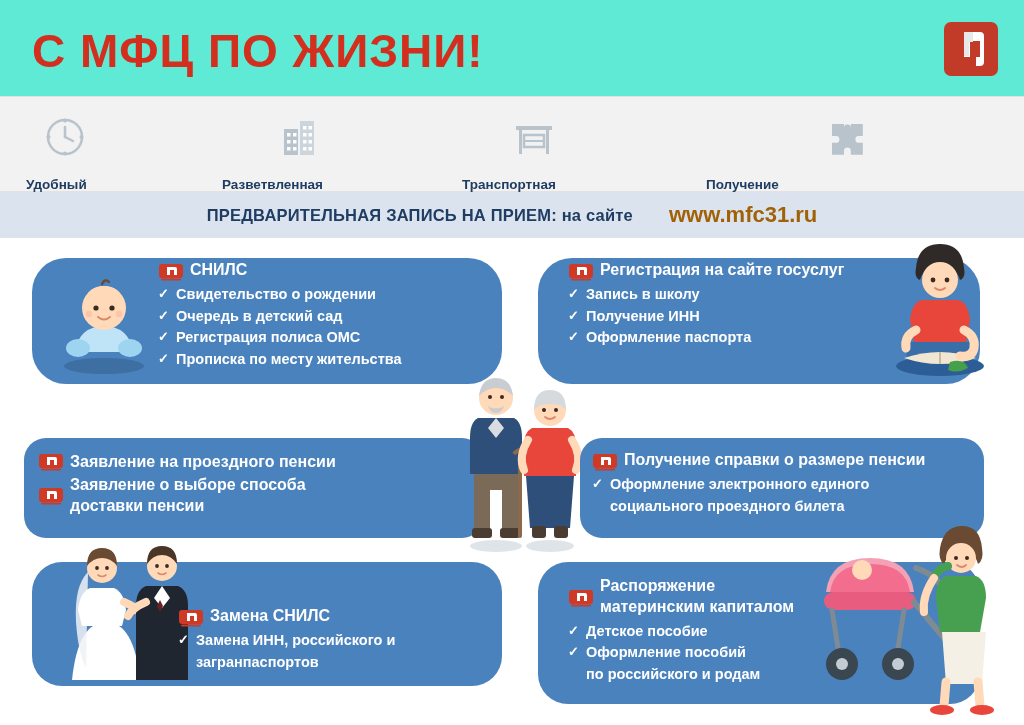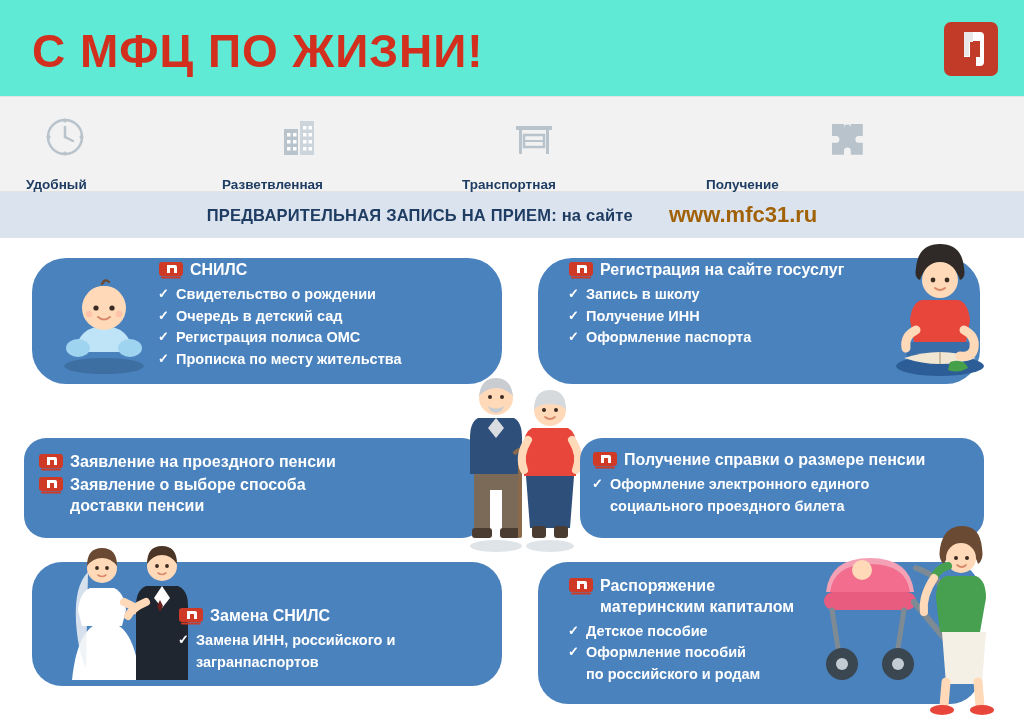--- a/index.html
+++ b/index.html
@@ -158,21 +158,21 @@
   
   .t-r1l { left: 158px; top: 22px; width: 330px; }
   .t-r1r { left: 568px; top: 22px; width: 330px; }
   .t-r2l { left: 38px;  top: 214px; width: 430px; }
   .t-r2r { left: 592px; top: 212px; width: 390px; }
   .t-r3l { left: 178px; top: 368px; width: 310px; }
   .t-r3r { left: 568px; top: 338px; width: 300px; }
 
   .line-with-badge {
     display: flex;
-    align-items: flex-start;
+    align-items: center;
     gap: 0;
   }
   .line-with-badge .lwb-text {
     font-size: 16px;
     font-weight: bold;
     line-height: 1.3;
     white-space: pre-line;
   }
 
   

